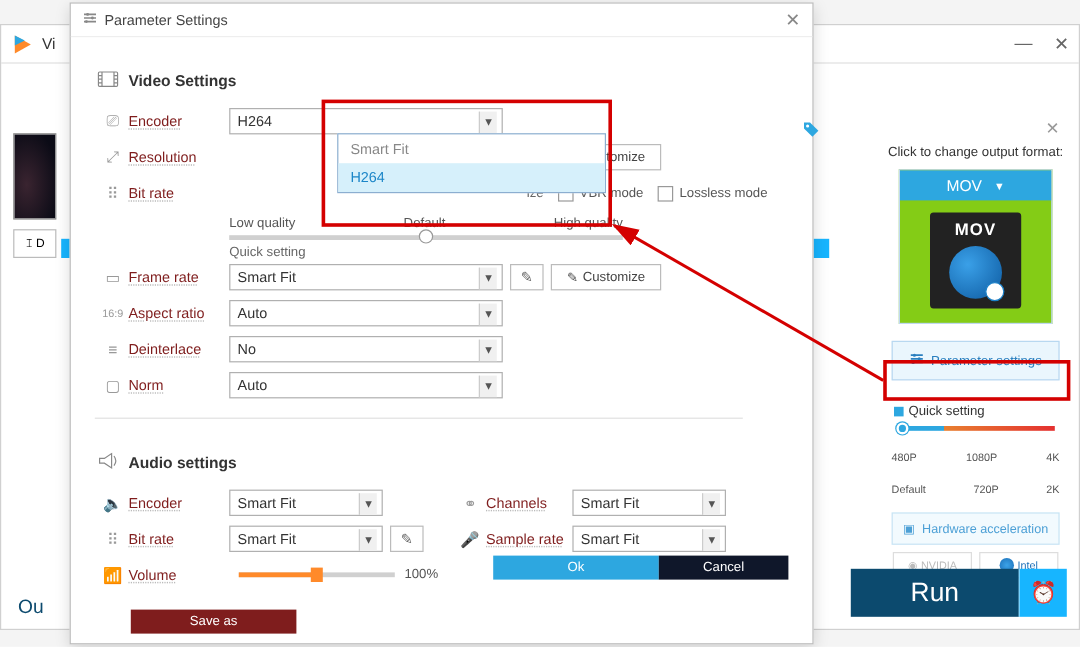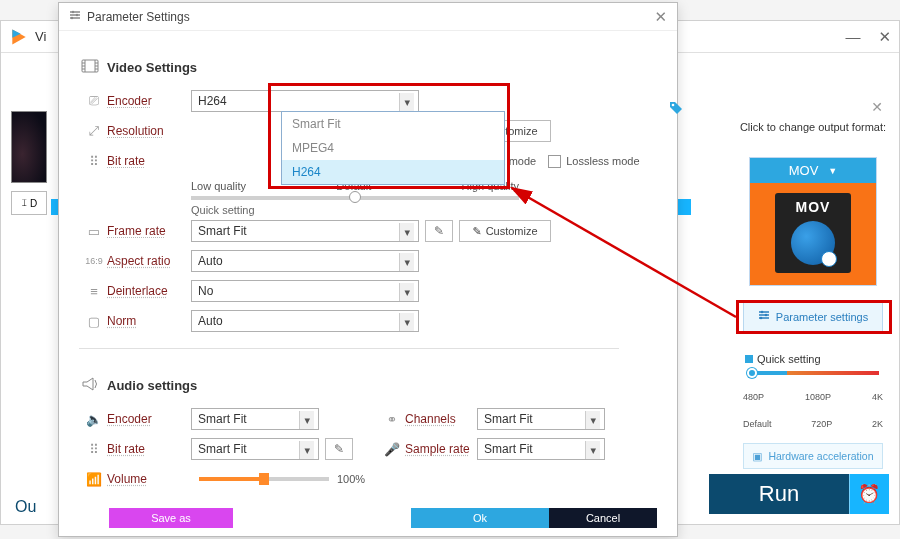--- a/index.html
+++ b/index.html
@@ -19,21 +19,21 @@
 
   .main-toolbar { position:absolute; top:90px; left:10px; display:flex; flex-direction:column; gap:8px; align-items:flex-start;}
   .thumb { width: 36px; height: 72px; background: radial-gradient(ellipse at 30% 60%, #3a2430 0%, #0b0b16 80%); border:1px solid #888;}
   .type-btn { width: 36px; height:24px; border:1px solid #bbb; background:#fff; font-size:10px; display:flex; align-items:center; justify-content:center; gap:2px;}
   .main-out { position:absolute; bottom:8px; left:14px; font-size:16px; color:#0c4a6e; }
 
   
   .right-pane { position:absolute; right:10px; top:70px; width:152px; bottom:20px; }
   .right-pane .close-x { position:absolute; top:8px; right:6px; color:#999; font-size:14px; cursor:pointer; }
   .right-label { font-size:11px; text-align:center; color:#333; margin-top:30px; }
-  .format-box { margin:24px auto 0; width:128px; border:1px solid #c0d8f0; background:#f97316; text-align:center; padding-bottom:8px; }
+  .format-box { margin:8px auto 0; width:128px; border:1px solid #c0d8f0; background:#84cc16; text-align:center; padding-bottom:8px; }
   .format-head { background:#2da7e0; color:#fff; font-size:13px; padding:5px 0; display:flex; align-items:center; justify-content:center; gap:10px; }
   .format-head .dd { font-size:9px; }
   .format-img { width:76px; height:80px; margin:10px auto 4px; background:#222; position:relative; border-radius:3px; }
   .format-img::before { content:"MOV"; position:absolute; top:6px; left:0; right:0; color:#fff; font-size:14px; font-weight:bold; letter-spacing:1px; }
   .qtlogo { position:absolute; bottom:8px; left:50%; transform:translateX(-50%); width:44px; height:44px; border-radius:50%; background:radial-gradient(circle at 35% 35%, #3aa0e8, #0d5aa0); }
   .qtlogo::after{content:""; position:absolute; right:-2px; bottom:-2px; width:14px; height:14px; background:#fff; border-radius:50%; border:1px solid #1c80c8;}
   .param-btn { margin:14px auto 0; width:140px; padding:8px 4px; border:1px solid #b8d8f0; background:#eaf6fd; color:#2a7fbf; font-size:11px; display:flex; align-items:center; justify-content:center; gap:6px; cursor:pointer; }
   .param-btn .slider-icon { color:#2a7fbf; font-size:12px; }
   .red-callout { position:absolute; border:3px solid #d40000; pointer-events:none; }
   .quick-title { font-size:11px; color:#333; margin:20px 0 2px 8px; display:flex; align-items:center; gap:4px;}
@@ -84,21 +84,21 @@
 
   .dlg-divider{ height:1px; background:#e0e0e0; margin:8px 20px 0; width:540px;}
 
   .vol-row .vslider{ width:130px; height:4px; background:#d0d0d0; margin:0 8px; position:relative;}
   .vol-row .vslider .fill{position:absolute; left:0; top:0; bottom:0; width:50%; background:#ff8a2a;}
   .vol-row .vslider .knob{position:absolute; left:50%; top:-4px; width:10px; height:12px; background:#ff8a2a; transform:translateX(-50%);}
   .vol-pct{font-size:11px; color:#555;}
 
   .dlg-footer{ position:absolute; bottom:8px; left:50px; right:20px; display:flex; gap:0;}
   .dlg-footer .btn{ height:20px; font-size:11px; color:#fff; display:flex; align-items:center; justify-content:center; cursor:pointer;}
-  .btn.saveas{width:124px; background:#d946ef; margin-right:auto;}
+  .btn.saveas{width:138px; background:#7f1d1d; margin-right:auto;margin-top:45px;}
   .btn.ok{width:138px; background:#2da7e0;}
   .btn.cancel{width:108px; background:#0f172a;}
 
   
   .dropdown-open{ position:absolute; left:222px; top:108px; width:224px; border:1px solid #8caed0; background:#fff; z-index:5;}
   .dropdown-open .opt{ padding:5px 10px; font-size:12px; color:#888; cursor:pointer;}
   .dropdown-open .opt.active{ background:#d6f0fb; color:#1c86c8;}
 
   
   .arrow-line{position:absolute; z-index:50; pointer-events:none;}
@@ -359,21 +359,20 @@
       <div class="vslider">
           <div class="fill"></div>
           <div class="knob"></div>
         </div>
       <span class="vol-pct">100%</span>
     </div>
   </div>
 
   <div class="dropdown-open">
     <div class="opt">Smart Fit</div>
-    <div class="opt">MPEG4</div>
     <div class="opt active">H264</div>
   </div>
 
   <div class="dlg-footer">
     <div class="btn saveas">
         <span>Save as</span>
       </div>
     <div class="btn ok">
         <span>Ok</span>
       </div>

